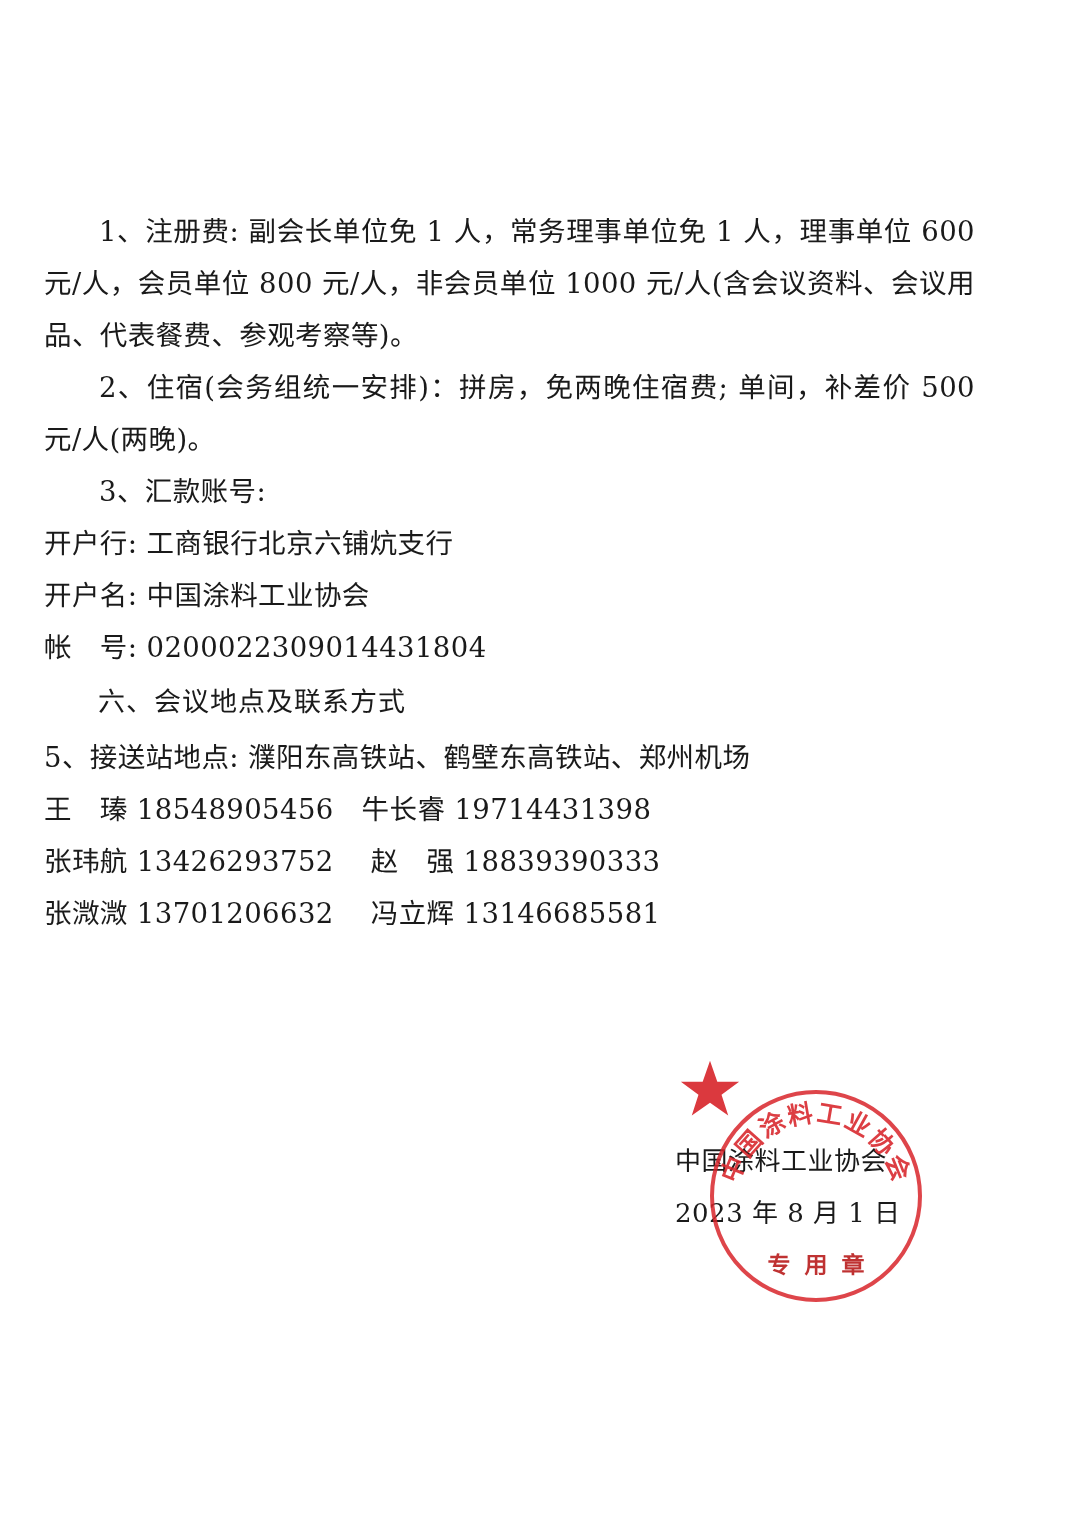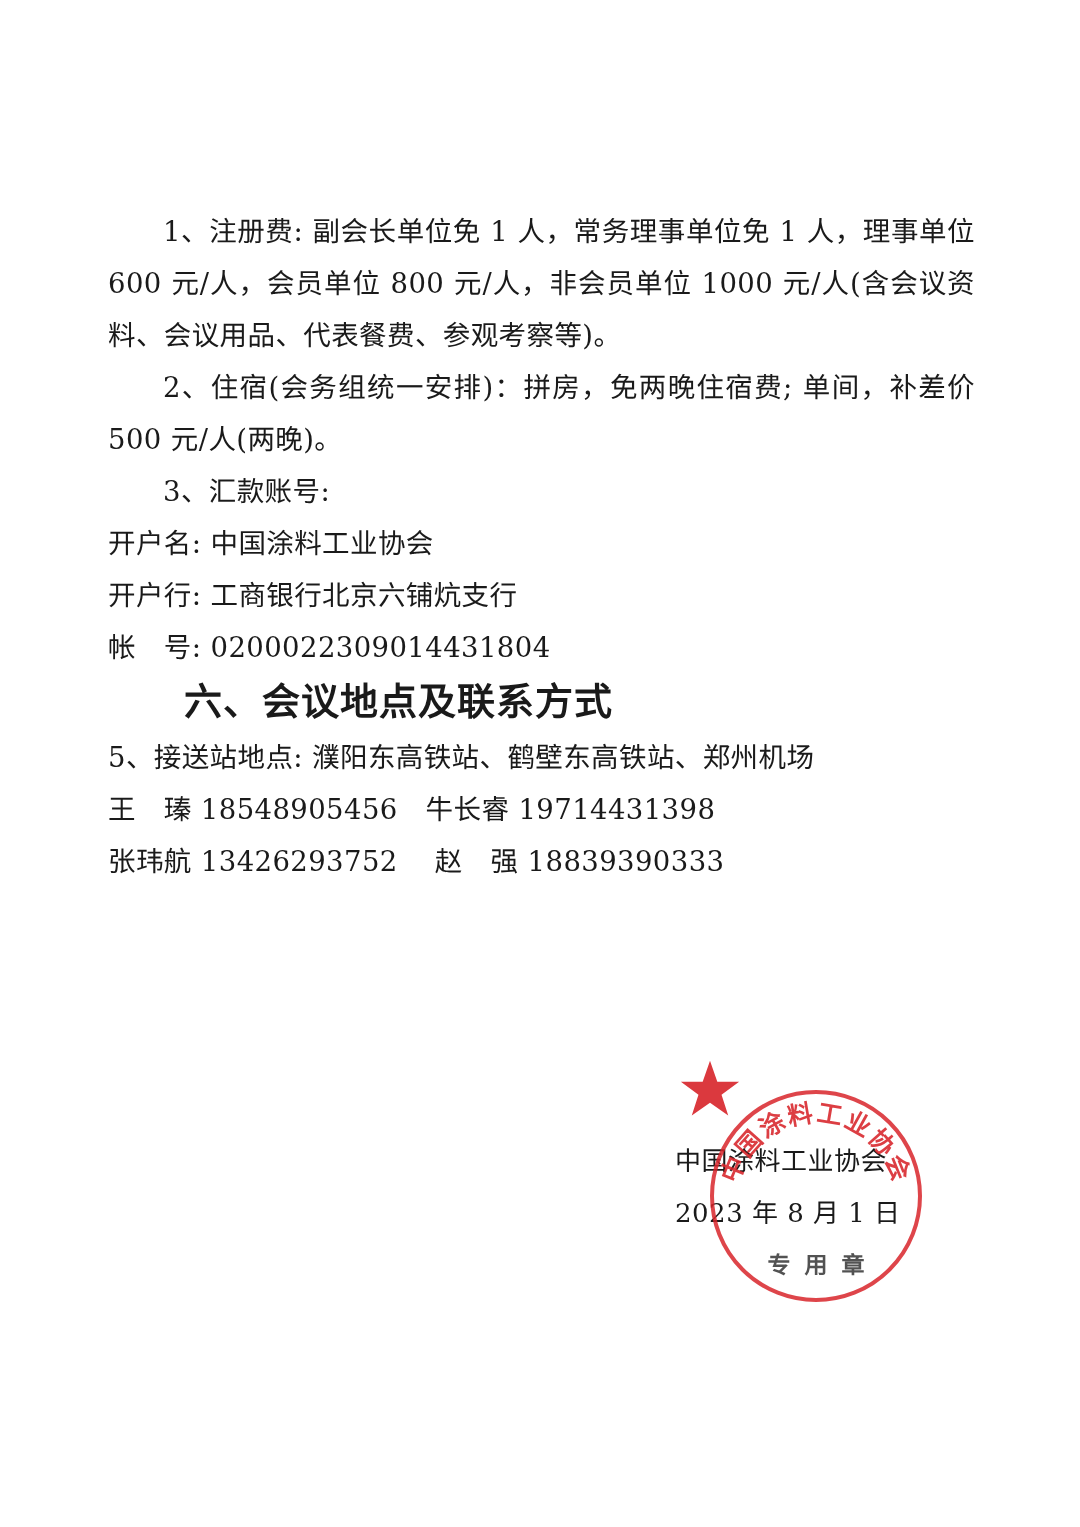--- a/index.html
+++ b/index.html
@@ -12,40 +12,40 @@
     width: 1080px;
     height: 1527px;
     position: relative;
     font-family: "DejaVu Serif", "Liberation Serif", serif;
     color: #1a1a1a;
     overflow: hidden;
   }
   .page {
     position: absolute;
     inset: 0;
-    padding: 205px 105px 0 108px;
+    padding: 205px 105px 0 44px;
     box-sizing: border-box;
   }
   .doc-body {
     font-size: 27.5px;
     line-height: 52px;
     letter-spacing: 0.4px;
     text-align: justify;
   }
   .para {
     margin: 0 0 0 0;
     text-indent: 0;
   }
   .para.indent {
     text-indent: 2em;
   }
   .section-heading {
     font-family: "DejaVu Sans", "Liberation Sans", sans-serif;
-    font-weight: bold;
-    font-size: 38px;
+    font-weight: normal;
+    font-size: 27px;
     line-height: 54px;
     text-indent: 2em;
     margin: 2px 0 2px 0;
     letter-spacing: 1px;
   }
   .contact-line {
     white-space: pre;
   }
   .signature-block {
     position: absolute;
@@ -97,21 +97,21 @@
     font-weight: bold;
     letter-spacing: 2px;
     opacity: 0.88;
   }
   .seal-bottom-text {
     position: absolute;
     left: 0;
     right: 0;
     bottom: 22px;
     text-align: center;
-    color: #404040;
+    color: #b91c1c;
     font-family: "DejaVu Sans", "Liberation Sans", sans-serif;
     font-size: 23px;
     font-weight: bold;
     letter-spacing: 14px;
     text-indent: 14px;
     opacity: 0.9;
   }
 </style>
 </head>
 <body>
@@ -119,36 +119,37 @@
 <div class="page">
 
   <div class="doc-body">
 
     <p class="para indent">1、注册费: 副会长单位免 1 人，常务理事单位免 1 人，理事单位 600 元/人，会员单位 800 元/人，非会员单位 1000 元/人(含会议资料、会议用品、代表餐费、参观考察等)。</p>
 
     <p class="para indent">2、住宿(会务组统一安排)：拼房，免两晚住宿费; 单间，补差价 500 元/人(两晚)。</p>
 
     <p class="para indent">3、汇款账号:</p>
 
+    <p class="para">开户行: 工商银行北京六铺炕支行</p>
+
     <p class="para">开户名: 中国涂料工业协会</p>
-
-    <p class="para">开户行: 工商银行北京六铺炕支行</p>
 
     <p class="para">帐　号: 0200022309014431804</p>
 
     <h2 class="section-heading">六、会议地点及联系方式</h2>
 
     <p class="para">5、接送站地点: 濮阳东高铁站、鹤壁东高铁站、郑州机场</p>
 
 
 
     <p class="para contact-line">王　瑧 18548905456　牛长睿 19714431398</p>
 
     <p class="para contact-line">张玮航 13426293752　 赵　强 18839390333</p>
 
+    <p class="para contact-line">张溦溦 13701206632　 冯立辉 13146685581</p>
 
   </div>
 
   <div class="signature-block">
     <div class="sig-line">中国涂料工业协会</div>
     <div class="sig-line">2023 年 8 月 1 日</div>
   </div>
 
   <div class="seal">
     <div class="seal-ring"></div>

